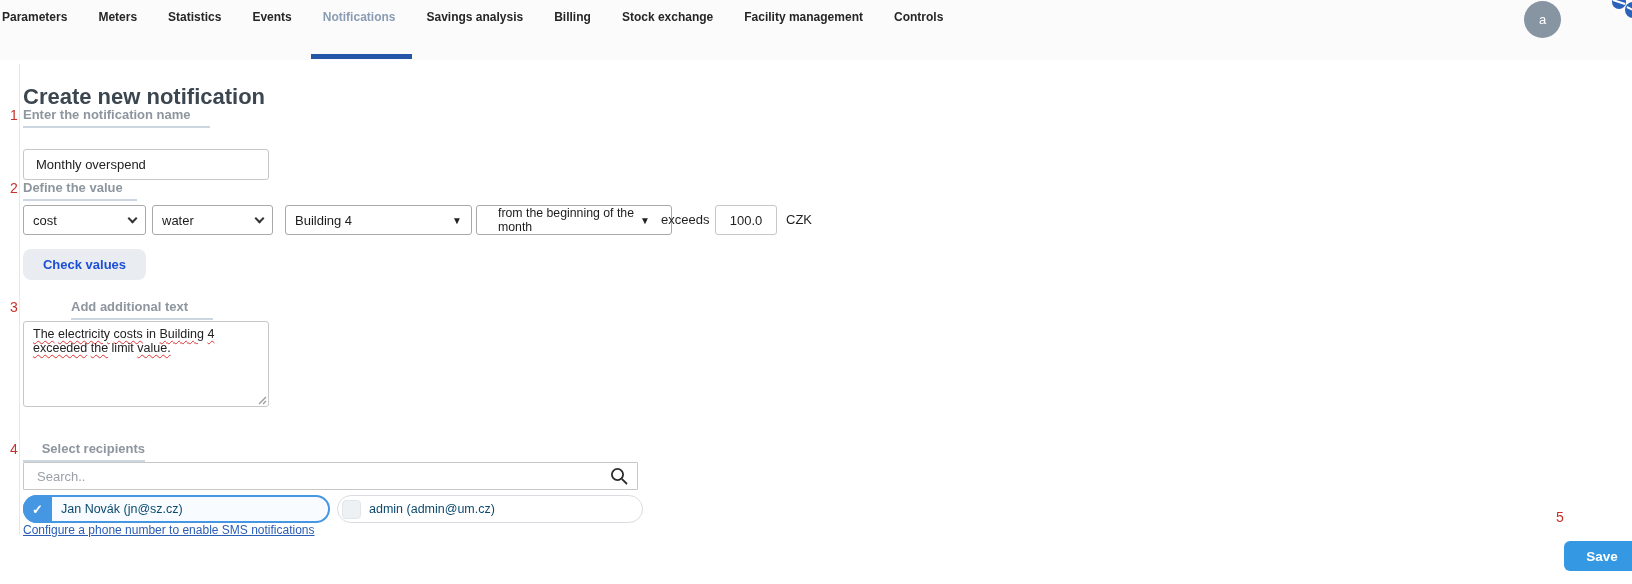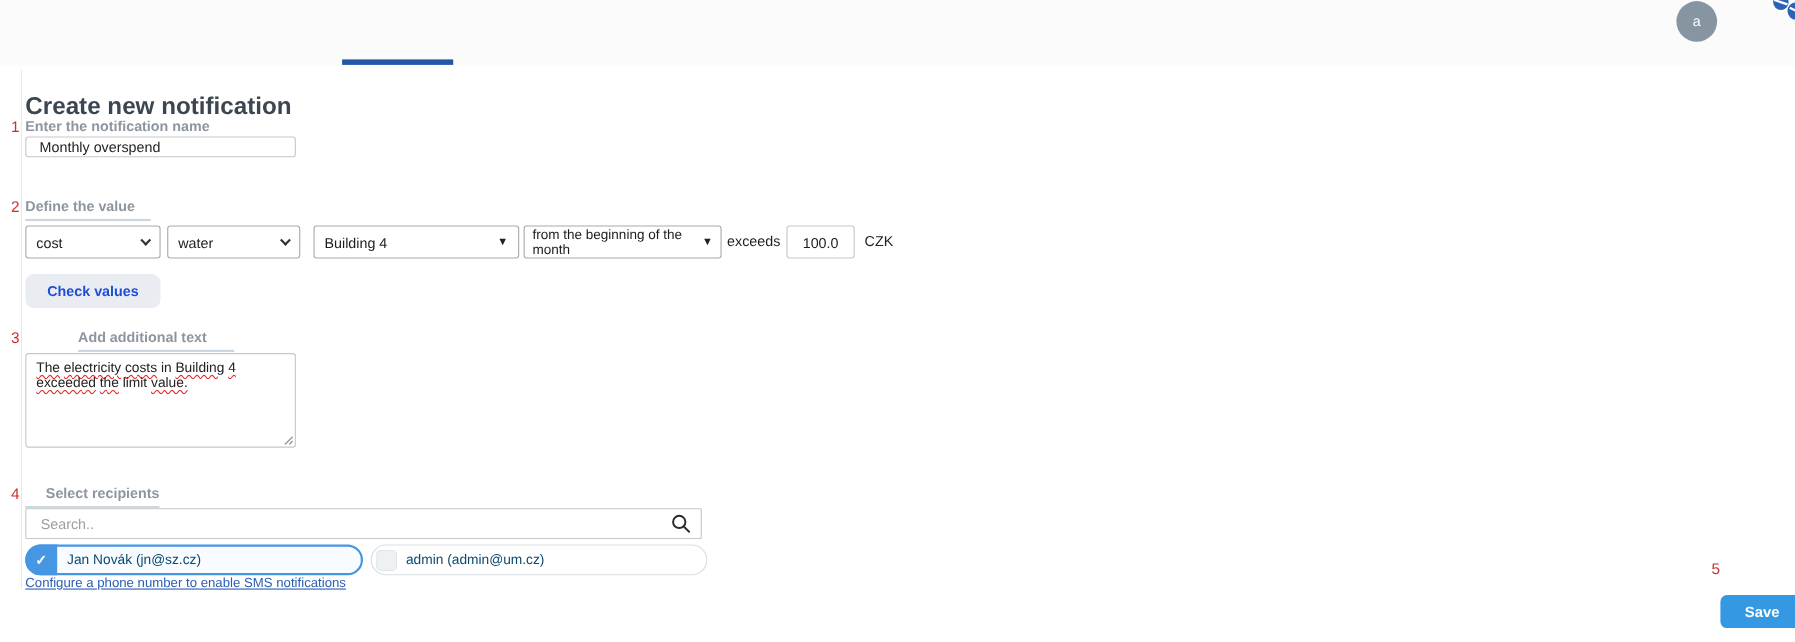--- a/index.html
+++ b/index.html
@@ -24,30 +24,30 @@
 
   
   .vline{position:absolute;left:19px;top:64px;width:1px;height:471px;background:#e5e7e9;}
   .page-title{position:absolute;left:23px;top:69px;font-size:22px;font-weight:bold;color:#3b4650;}
 
   .step-num{position:absolute;color:var(--error-red);font-size:14px;}
   .lbl{position:absolute;font-size:13px;font-weight:bold;color:#8d959e;border-bottom:2px solid #ccd7e2;padding-bottom:4px;}
   .u187{width:187px}.u114{width:114px}.u142{width:142px}.u122{width:122px}
 
   .txt-input{position:absolute;border:1px solid #c7c7c7;border-radius:3px;background:#fff;font-family:"Liberation Sans",sans-serif;font-size:13px;color:#222;padding:0 12px;outline:none;}
-  #name-input{left:23px;top:124px;width:246px;height:19px;}
+  #name-input{left:23px;top:149px;width:246px;height:31px;}
   #threshold-input{left:715px;top:205px;width:62px;height:30px;text-align:center;padding:0 4px;}
 
   .sel{position:absolute;top:205px;height:30px;border:1px solid #a9a9a9;border-radius:3px;background:#fff;display:flex;align-items:center;justify-content:space-between;padding:0 9px;font-size:13px;color:#1c1c1c;cursor:pointer;}
   .sel .chev{width:7px;height:7px;border-right:2px solid #333;border-bottom:2px solid #333;transform:rotate(45deg);margin-top:-4px;flex:none;}
   .sel .tri{font-size:10px;color:#222;flex:none;margin-left:4px;}
   #sel-metric{left:23px;width:123px;}
   #sel-medium{left:152px;width:121px;}
   #sel-building{left:285px;width:187px;}
-  #sel-period{left:476px;width:180px;font-size:12.3px;padding:0 7px;}
+  #sel-period{left:476px;width:196px;font-size:12.3px;padding:0 21px;}
 
   .inline-txt{position:absolute;top:205px;line-height:30px;font-size:13px;color:#1f1f1f;}
   #exceeds-label{left:661px;}
   #czk-label{left:786px;}
 
   .check-btn{position:absolute;left:23px;top:249px;width:123px;height:31px;background:#e9edf2;border:none;border-radius:8px;font-family:"Liberation Sans",sans-serif;font-size:13px;font-weight:bold;color:#1d4ed8;cursor:pointer;}
 
   .ta{position:absolute;left:23px;top:321px;width:246px;height:86px;border:1px solid #c7c7c7;border-radius:3px;background:#fff;padding:5px 9px;overflow:hidden;cursor:text;}
   .ta-line{font-size:12.5px;color:#222;line-height:14px;white-space:nowrap;}
   .wavy{text-decoration:underline wavy #e03131 1px;text-underline-offset:2px;}
@@ -72,20 +72,32 @@
 
   #step-num-5{left:1556px;top:509px;}
   .save-btn{position:absolute;left:1564px;top:541px;width:76px;height:30px;background:var(--save-blue);border:none;border-radius:6px;color:#fff;font-family:"Liberation Sans",sans-serif;font-size:13.5px;font-weight:bold;cursor:pointer;}
 </style>
 </head>
 <body>
 
 <div class="screen">
 
   <div class="header">
+    <nav class="nav-tabs">
+        <div class="nav-item">Parameters</div>
+        <div class="nav-item">Meters</div>
+        <div class="nav-item">Statistics</div>
+        <div class="nav-item">Events</div>
+        <div class="nav-item active">Notifications</div>
+        <div class="nav-item">Savings analysis</div>
+        <div class="nav-item">Billing</div>
+        <div class="nav-item">Stock exchange</div>
+        <div class="nav-item">Facility management</div>
+        <div class="nav-item">Controls</div>
+      </nav>
     <div class="active-bar"></div>
     <div class="avatar">
       <span>a</span>
     </div>
     <svg class="corner-logo" width="42" height="30" viewBox="0 0 42 30">
       <circle cx="22" cy="8" r="7" fill="#2a63b8"></circle>
       <circle cx="36" cy="16" r="8" fill="#2a63b8"></circle>
       <path d="M16 6 L28 10 M30 13 L42 19" stroke="#fff" stroke-width="2" fill="none"></path>
     </svg>
   </div>

